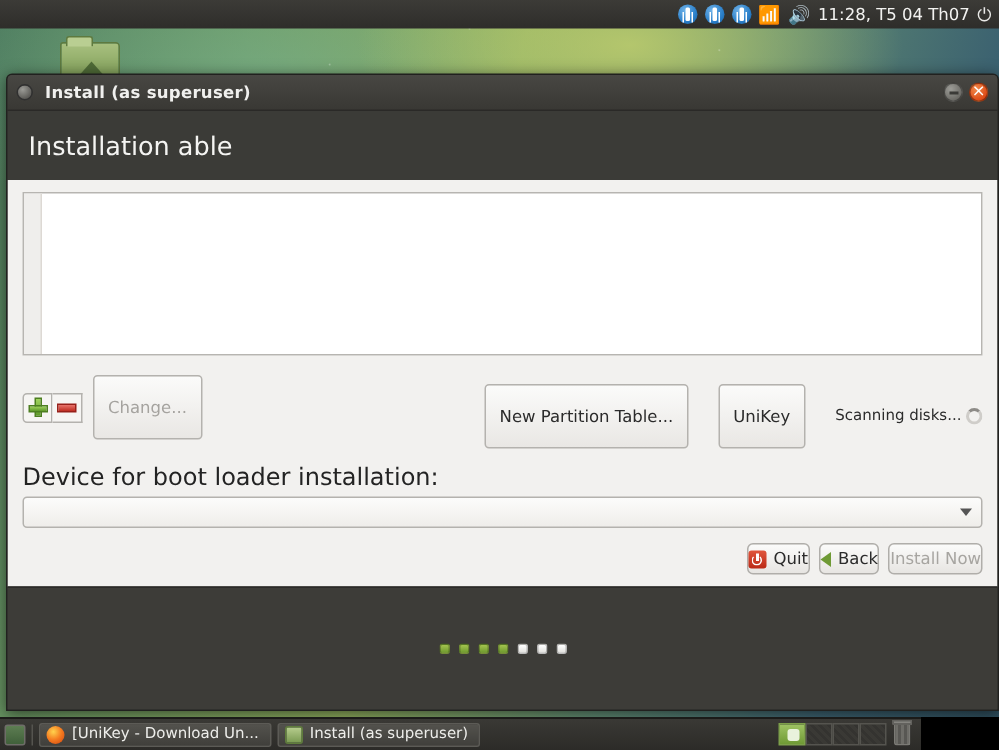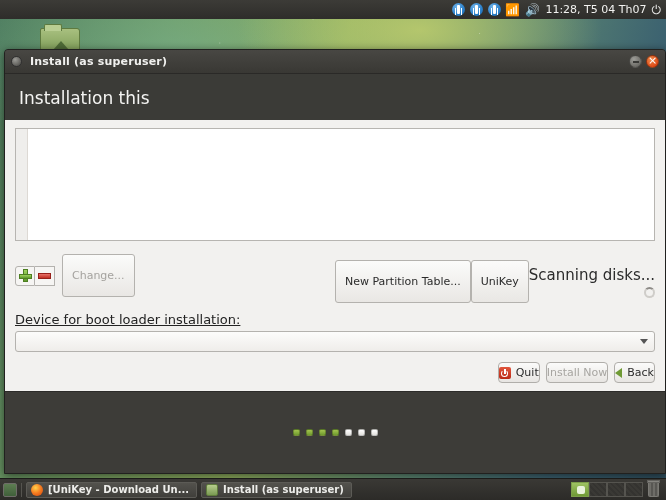--- a/index.html
+++ b/index.html
@@ -169,28 +169,28 @@
     width:13px; height:6px; background:linear-gradient(180deg,#e8736a,#bf2d22);
     border:1px solid #97201a; box-sizing:border-box;
   }
   .btn{
     background:linear-gradient(180deg,#fbfbfa 0%, #e9e7e4 100%);
     border:1px solid #b4b2ae; border-radius:3px;
     padding:14px 9px; font-size:11px; color:#2b2b2b; cursor:pointer; white-space:nowrap;
   }
   .btn.disabled{ color:#a5a39f; cursor:default; }
   #changebtn{ margin-left:7px; }
-  .tool-right{ margin-left:auto; display:flex; align-items:center; gap:0;margin-top:12px; }
-  #scanning{ font-size:15px; color:#2b2b2b; display:flex; align-items:flex-end; gap:3px;flex-direction:column; }
+  .tool-right{ margin-left:auto; display:flex; align-items:center; gap:20px;margin-top:12px; }
+  #scanning{ font-size:10px; color:#2b2b2b; display:flex; align-items:flex-start; gap:3px; }
   .spinner{
     width:11px; height:11px; border-radius:50%;
     border:2px solid #cfcdc9; border-top-color:#8d8b87; display:inline-block;
   }
 
-  #bootlabel{ margin-top:9px; font-size:13px; color:#232323;text-decoration:underline; }
+  #bootlabel{ margin-top:9px; font-size:16px; color:#232323; }
   #bootselect{
     margin-top:4px; height:21px; background:linear-gradient(180deg,#fcfcfb 0%, #efedea 100%);
     border:1px solid #b4b2ae; border-radius:3px;
     display:flex; align-items:center; padding:0 6px; cursor:pointer;
   }
   #bootselect .val{ flex:1; font-size:11px; color:#2b2b2b; }
   .caret{ width:0;height:0;border-left:4px solid transparent;border-right:4px solid transparent;border-top:5px solid #555; }
 
   #actions{
     margin-top:10px; display:flex; justify-content:flex-end; gap:6px; align-items:center;
@@ -224,24 +224,24 @@
     flex:1; background:#3d3c38; display:flex; align-items:center; justify-content:center;
     border-top:1px solid #2c2b29;
   }
   #dots{ display:flex; gap:6px; }
   .dot{ width:7px; height:7px; border-radius:2px; border:1px solid rgba(0,0,0,.25); }
   .dot.on{ background:linear-gradient(180deg,#a4c44f,#6f9a2e); }
   .dot.off{ background:linear-gradient(180deg,#ffffff,#e2e1dd); }
 
   
   #taskbar{
-    position:absolute; left:0; bottom:0; width:666px; height:22px;
+    position:absolute; left:0; bottom:0; width:614px; height:22px;
     background:linear-gradient(180deg,#3a3935 0%, #2c2b28 100%);
     border-top:1px solid #1b1b19;
-    display:flex; align-items:center; padding:0 3px; gap:4px; z-index:50;font-weight:bold;
+    display:flex; align-items:center; padding:0 3px; gap:4px; z-index:50;
   }
   .tb-show{
     width:14px;height:14px;border:1px solid #6e6d68;border-radius:2px;
     background:linear-gradient(180deg,#5d7d52,#40603a);
   }
   .tb-sep{ width:1px; height:14px; background:#55544f; }
   .tbwin{
     display:flex; align-items:center; gap:5px;
     background:linear-gradient(180deg,#53524d 0%, #403f3b 100%);
     border:1px solid #5c5b56; border-radius:2px;
@@ -305,21 +305,21 @@
   <div id="titlebar">
     <div class="win-dot"></div>
     <div id="wintitle">Install (as superuser)</div>
     <div class="win-btns">
       <div class="wb wb-min"></div>
       <div class="wb wb-close"></div>
     </div>
   </div>
 
   <div id="wm-header">
-    <div id="pagetitle">Installation this</div>
+    <div id="pagetitle">Installation able</div>
   </div>
 
   <div id="content">
 
 
     <div id="partlist">
       <div class="gutter"></div>
     </div>
 
     <div id="toolsrow">
@@ -345,26 +345,26 @@
     <div id="bootselect">
       <span class="val"></span>
       <span class="caret"></span>
     </div>
 
     <div id="actions">
       <div class="abtn">
         <span class="quit-ico"></span>
         <span>Quit</span>
       </div>
-      <div class="abtn disabled">
-        <span>Install Now</span>
-      </div>
       <div class="abtn">
         <span class="back-ico"></span>
         <span>Back</span>
+      </div>
+      <div class="abtn disabled">
+        <span>Install Now</span>
       </div>
     </div>
 
   </div>
 
   <div id="winfooter">
     <div id="dots">
         <div class="dot on"></div>
         <div class="dot on"></div>
         <div class="dot on"></div>

